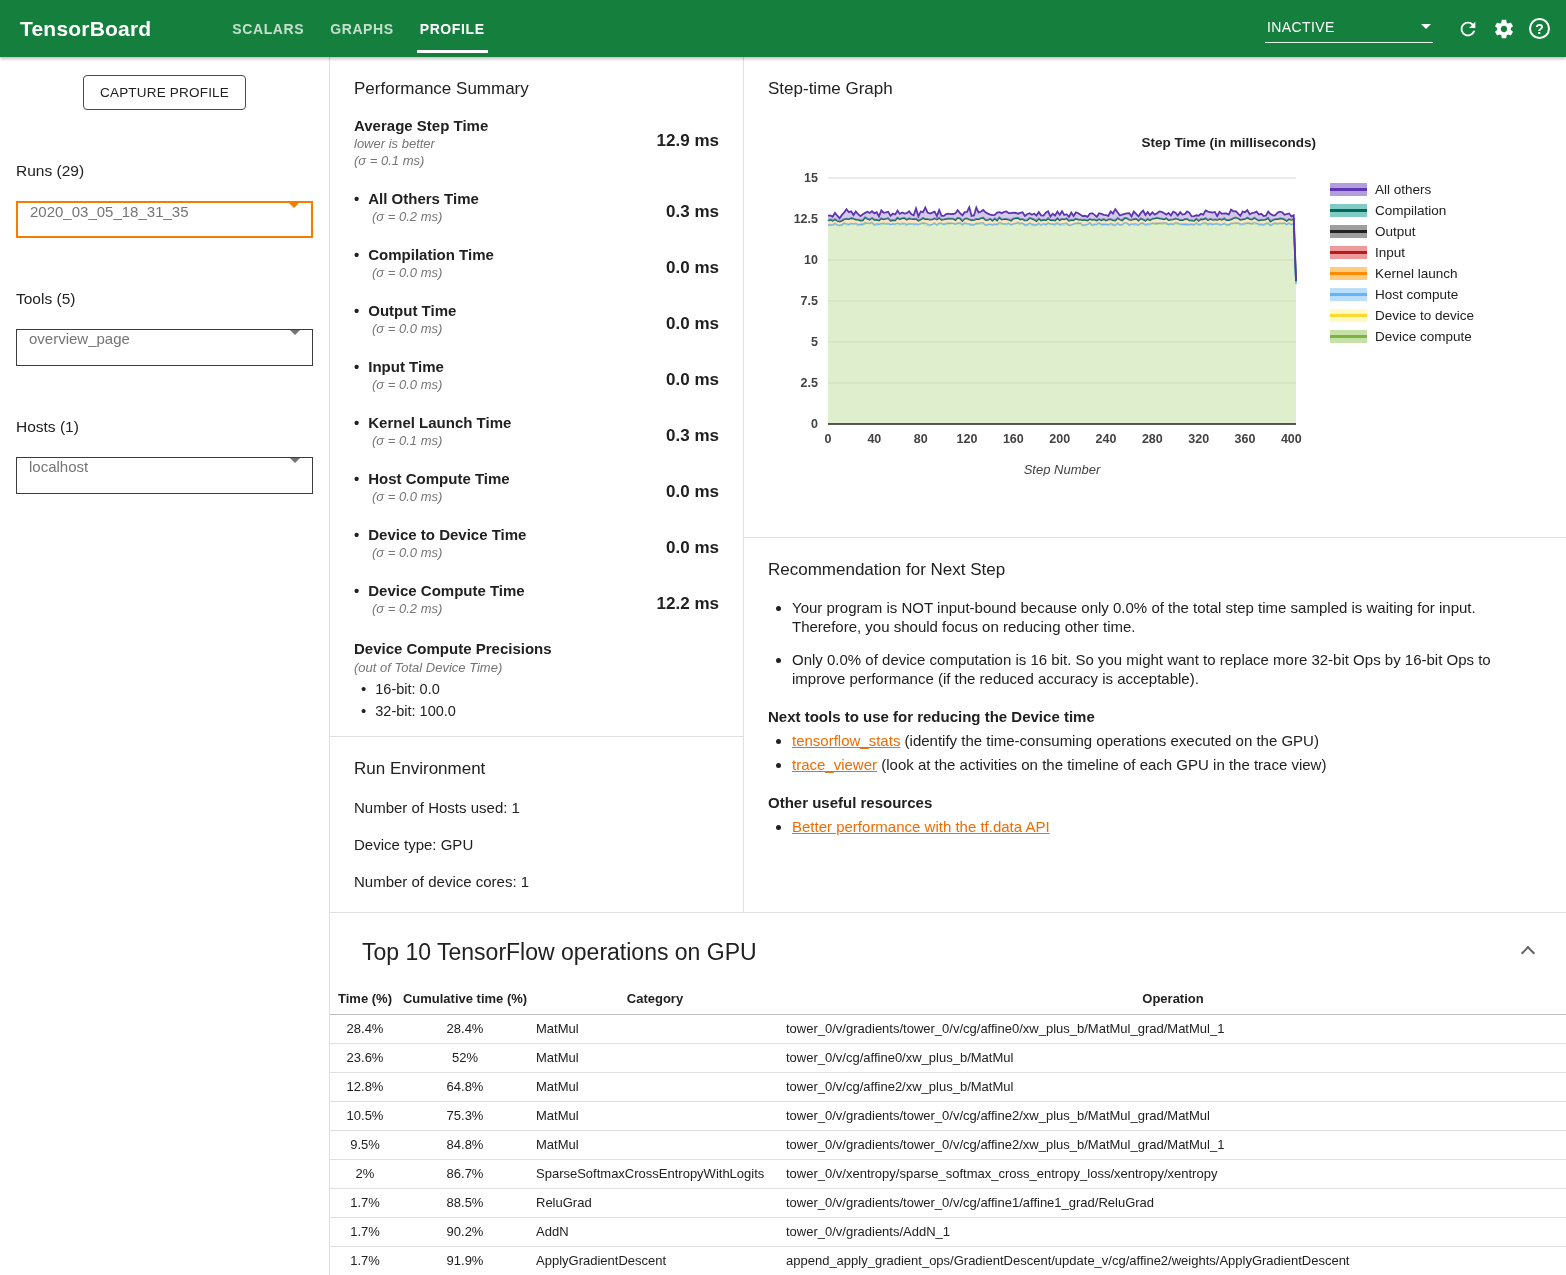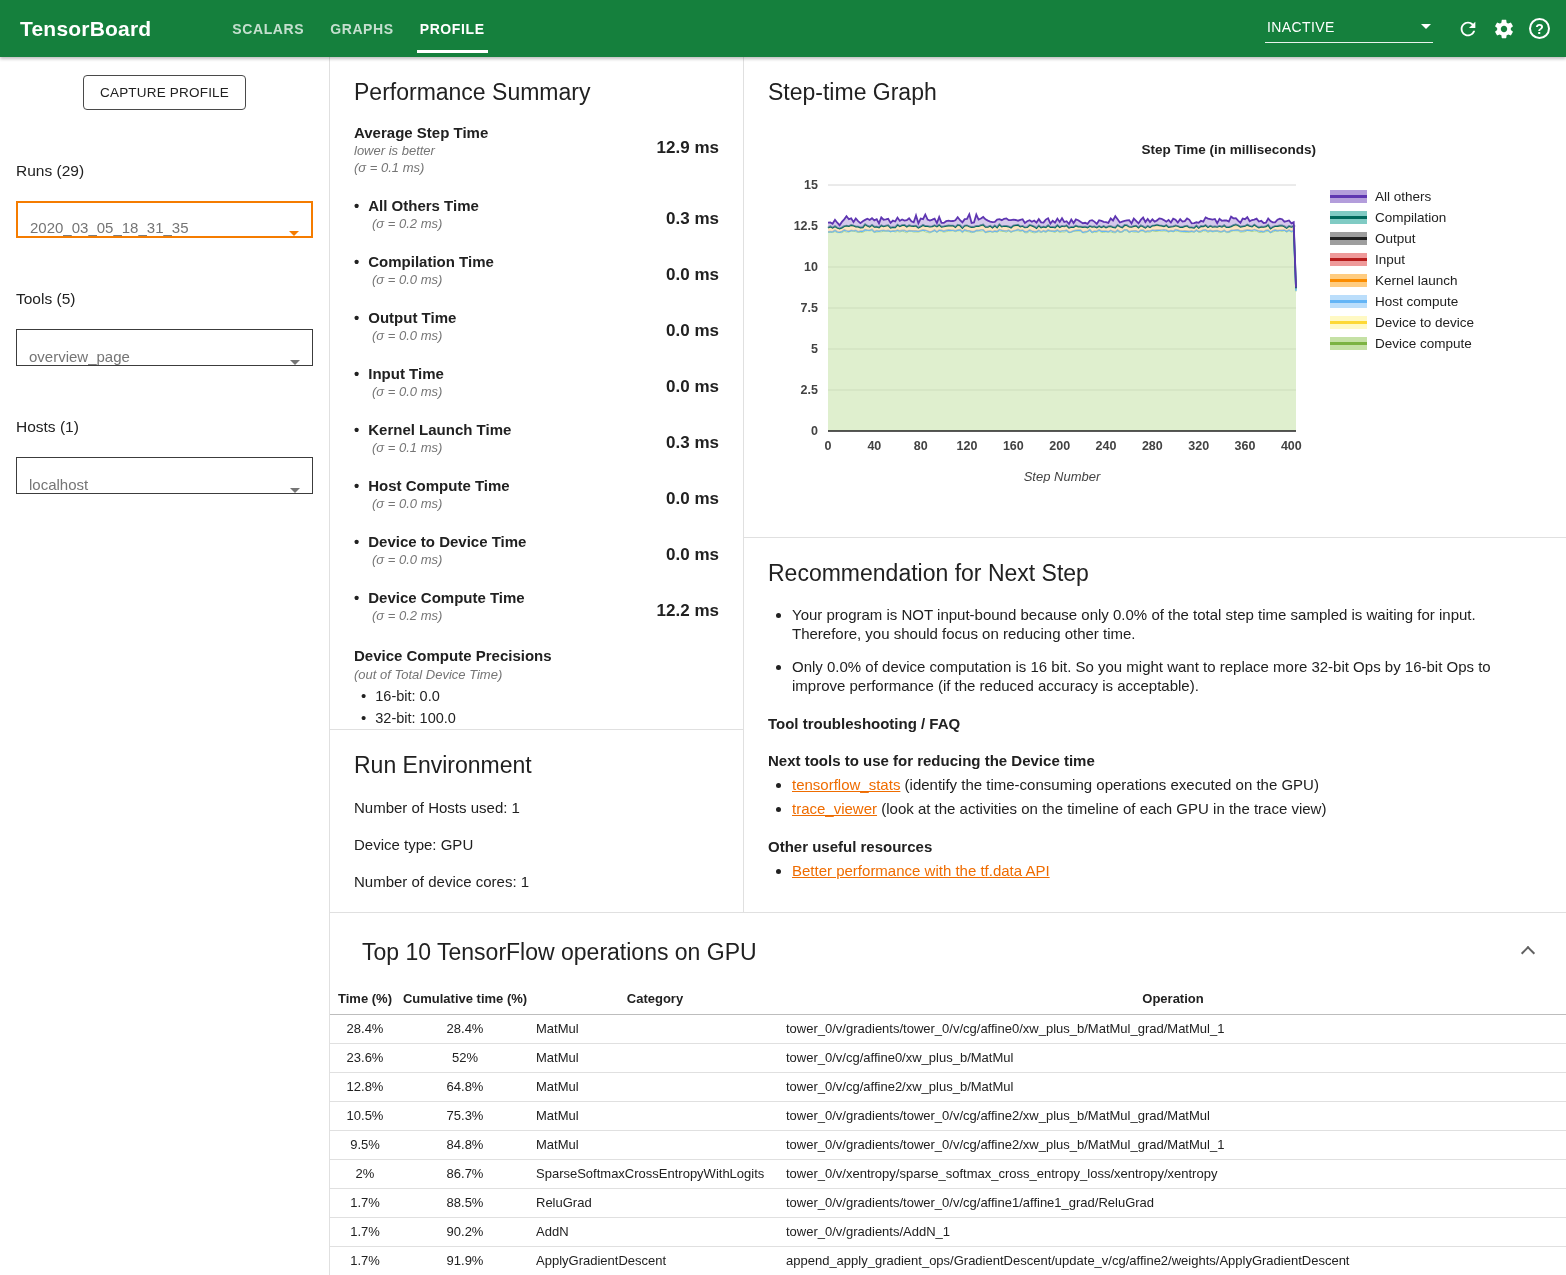--- a/index.html
+++ b/index.html
@@ -36,30 +36,30 @@
     display:flex; flex-direction:column; }
   .right-col { flex:1; display:flex; flex-direction:column; }
   .bottom-section { border-top:1px solid #e0e0e0; position:relative; }
 
   
   .capture-btn { display:block; margin:0 auto; padding:9px 16px; background:#fff;
     border:1px solid #4a4a4a; border-radius:4px; font-size:13.5px; color:#212121;
     letter-spacing:.2px; cursor:pointer; font-family:inherit; }
   .side-label { font-size:15.5px; color:#212121; margin-top:52px; }
   .side-select { margin-top:21px; height:37px; border:1px solid #3c3c3c; display:flex;
-    align-items:flex-end; justify-content:space-between; padding:0 12px; font-size:15px;
+    align-items:flex-start; justify-content:space-between; padding:0 12px; font-size:15px;
     color:#757575; cursor:pointer; background:#fff; }
   .side-select.accent { border:2px solid #f57c00; }
   .caret-gray { width:0; height:0; border-left:5px solid transparent;
     border-right:5px solid transparent; border-top:5px solid #757575; }
   .caret-orange { border-top-color:#f57c00; }
 
   
   .section { padding:22px 24px; }
-  .section-title { font-size:23px; font-weight:normal; color:#212121; }
+  .section-title { font-size:17px; font-weight:normal; color:#212121; }
 
   
   .perf-block { min-height:661px; }
   .avg-row, .perf-item { display:flex; justify-content:space-between; }
   .avg-row { margin-top:18px; }
   .perf-label { font-size:15px; font-weight:bold; color:#212121; }
   .perf-note { font-size:13px; font-style:italic; color:#757575; margin-top:2px; }
   .perf-value { font-size:17px; font-weight:bold; white-space:nowrap; padding-top:12px;text-align:center; }
   .avg-row .perf-value { padding-top:14px; }
   .perf-item { margin-top:22px; }
@@ -342,21 +342,20 @@
               </div>
           </div>
         </div>
         <div class="section reco-block">
           <div class="section-title">Recommendation for Next Step</div>
           <ul class="reco-bullets" id="reco-bullets">
               <li>Your program is NOT input-bound because only 0.0% of the total step time sampled is waiting for input. Therefore, you should focus on reducing other time.</li>
               <li>Only 0.0% of device computation is 16 bit. So you might want to replace more 32-bit Ops by 16-bit Ops to improve performance (if the reduced accuracy is acceptable).</li>
             </ul>
           <div id="reco-subs">
-              <div class="reco-heading">Tool troubleshooting / FAQ</div>
               <div class="reco-heading">Next tools to use for reducing the Device time</div>
               <ul class="reco-sub">
                 <li><a class="reco-link" href="#">tensorflow_stats</a> (identify the time-consuming operations executed on the GPU)</li>
                 <li><a class="reco-link" href="#">trace_viewer</a> (look at the activities on the timeline of each GPU in the trace view)</li>
               </ul>
               <div class="reco-heading">Other useful resources</div>
               <ul class="reco-sub">
                 <li><a class="reco-link" href="#">Better performance with the tf.data API</a></li>
               </ul>
             </div>

